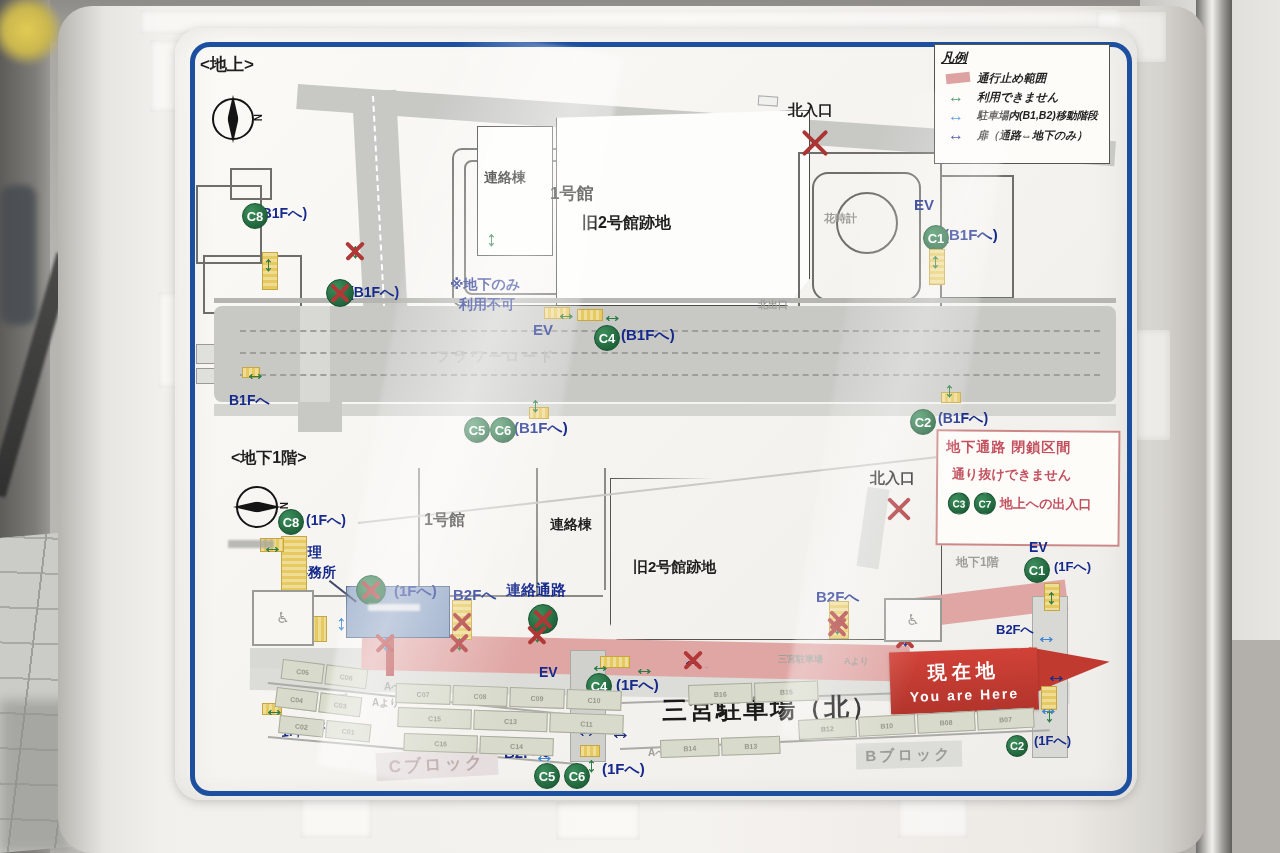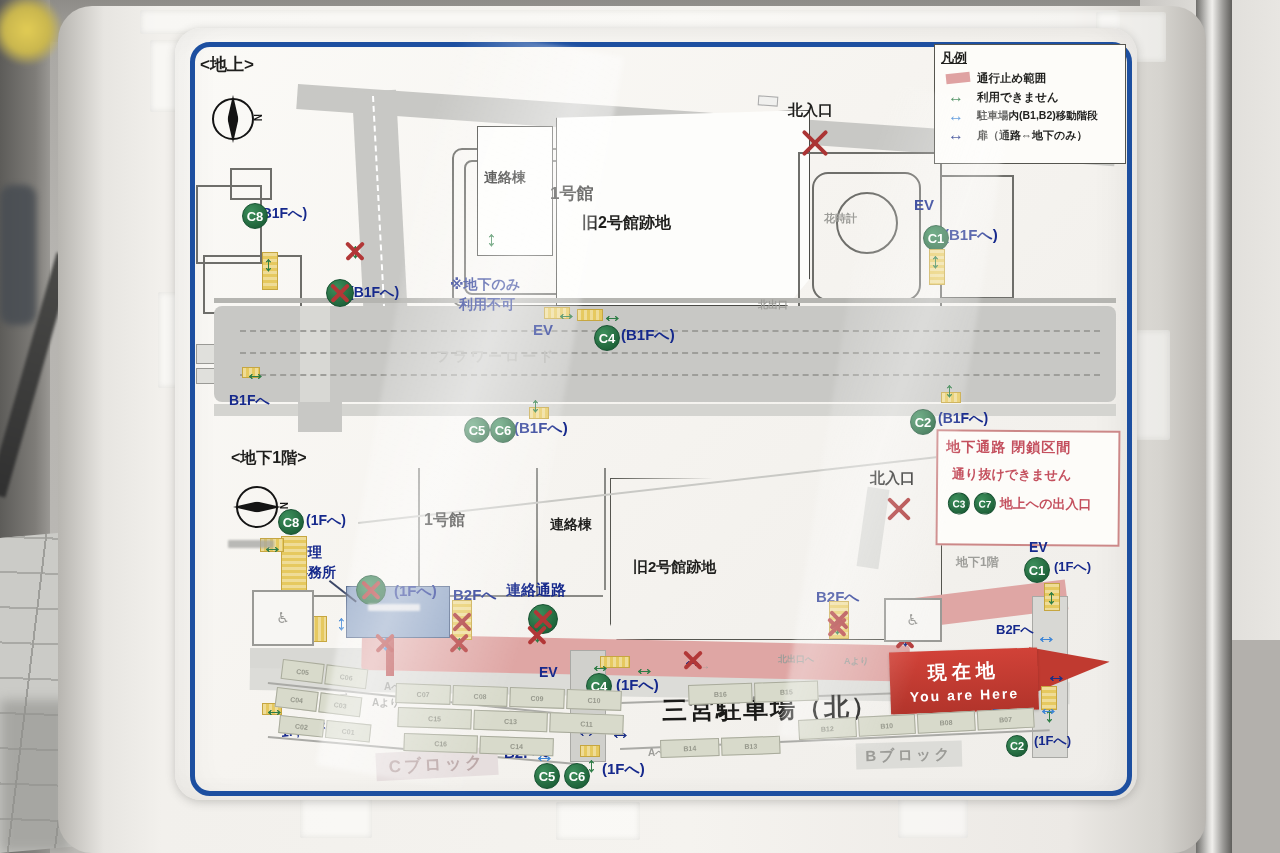--- a/index.html
+++ b/index.html
@@ -65,21 +65,21 @@
   .redxx::after{transform:translate(-50%,-50%) rotate(-45deg);}
   .stallrow{position:absolute;display:flex;gap:2px;}
   .stall{flex:1;background:#d8dacb;border:1px solid #a9ab9c;color:#96988c;font-size:7px;font-weight:bold;
     display:flex;align-items:center;justify-content:center;overflow:hidden;}
   .micro{position:absolute;background:#a5a5a2;filter:blur(1px);border-radius:1px;opacity:.75;}
   .micro.lightm{background:#e8e8ea;opacity:.9;}
   .pline{position:absolute;height:2px;background:#3c4766;transform-origin:left center;}
   .wcbox{position:absolute;background:#f7f6f3;border:2px solid #9a9a96;box-sizing:border-box;
     display:flex;align-items:center;justify-content:center;color:#9a9a96;font-weight:bold;}
   
-  .legend{left:934px;top:44px;width:192px;height:120px;background:#fdfcf9;border:1.5px solid #55554f;padding:4px 6px;box-sizing:border-box;}
+  .legend{left:934px;top:44px;width:176px;height:120px;background:#fdfcf9;border:1.5px solid #55554f;padding:4px 6px;box-sizing:border-box;font-style:italic;}
   .legend-title{font-size:13px;font-weight:bold;color:#1f1f1d;text-decoration:underline;}
   .legend-row{display:flex;align-items:center;gap:6px;margin-top:3px;}
   .legend-row .sw{width:30px;text-align:center;flex:0 0 30px;font-weight:bold;font-size:16px;line-height:1;}
   .legend-row .tx{font-size:11.5px;font-weight:bold;color:#1f1f1d;white-space:nowrap;}
   .sw-pink{width:24px;height:10px;background:#dfa2a2;transform:rotate(-6deg);margin-left:3px;}
   .notice{left:936px;top:430px;width:184px;height:116px;background:#fdfcf9;border:2px solid #cc8888;
     padding:7px 8px;box-sizing:border-box;transform:rotate(.5deg);}
   .notice .l1{font-size:14px;font-weight:bold;color:#c4505e;letter-spacing:1px;}
   .notice .l2{font-size:13px;font-weight:bold;color:#c4505e;margin:9px 0 0 6px;}
   .notice .l3row{display:flex;align-items:center;gap:4px;margin:9px 0 0 2px;}
@@ -290,21 +290,21 @@
       <div class="lbl navy" style="left: 992px; top: 707px; font-size: 13px;">B2Fへ</div>
       <div class="lbl navy" style="left: 1034px; top: 734px; font-size: 13px;">(1Fへ)</div>
       <div class="lbl navy" style="left: 539px; top: 665px; font-size: 14px;">EV</div>
       <div class="lbl navy" style="left: 616px; top: 677px; font-size: 15px;">(1Fへ)</div>
       <div class="lbl navy" style="left: 280px; top: 725px; transform: rotate(-6deg); transform-origin: left top; font-size: 14px;">1F,B2Fへ</div>
       <div class="lbl navy" style="left: 504px; top: 745px; font-size: 15px;">B2Fへ</div>
       <div class="lbl navy" style="left: 602px; top: 761px; font-size: 15px;">(1Fへ)</div>
       <div class="lbl faint" style="left: 384px; top: 681px; font-size: 10px;">Aへ</div>
       <div class="lbl faint" style="left: 372px; top: 697px; font-size: 10px;">Aより</div>
       <div class="lbl faint" style="left: 648px; top: 747px; font-size: 10px;">Aへ</div>
-      <div class="lbl faint" style="left: 778px; top: 655px; font-size: 9px;">北出口へ</div>
+      <div class="lbl faint" style="left: 778px; top: 655px; font-size: 9px;">三宮駐車場</div>
       <div class="lbl faint" style="left: 844px; top: 657px; font-size: 9px;">Aより</div>
       <div class="lbl faint" style="left: 598px; top: 710px; font-size: 13px;">←</div>
       <div class="lbl faint" style="left: 860px; top: 724px; font-size: 13px;">←</div>
       <div class="lbl faint" style="left: 338px; top: 686px; font-size: 12px;">→</div>
       <div class="lbl faint" style="left: 700px; top: 660px; font-size: 10px;">→</div>
       <div class="badge" style="left: 278px; top: 509px; width: 26px; height: 26px; font-size: 13px;">C8</div>
       <div class="badge" style="left: 1024px; top: 557px; width: 26px; height: 26px; font-size: 13px;">C1</div>
       <div class="badge" style="left: 586px; top: 673px; width: 26px; height: 26px; font-size: 13px;">C4</div>
       <div class="badge" style="left: 534px; top: 763px; width: 26px; height: 26px; font-size: 13px;">C5</div>
       <div class="badge" style="left: 564px; top: 763px; width: 26px; height: 26px; font-size: 13px;">C6</div>

